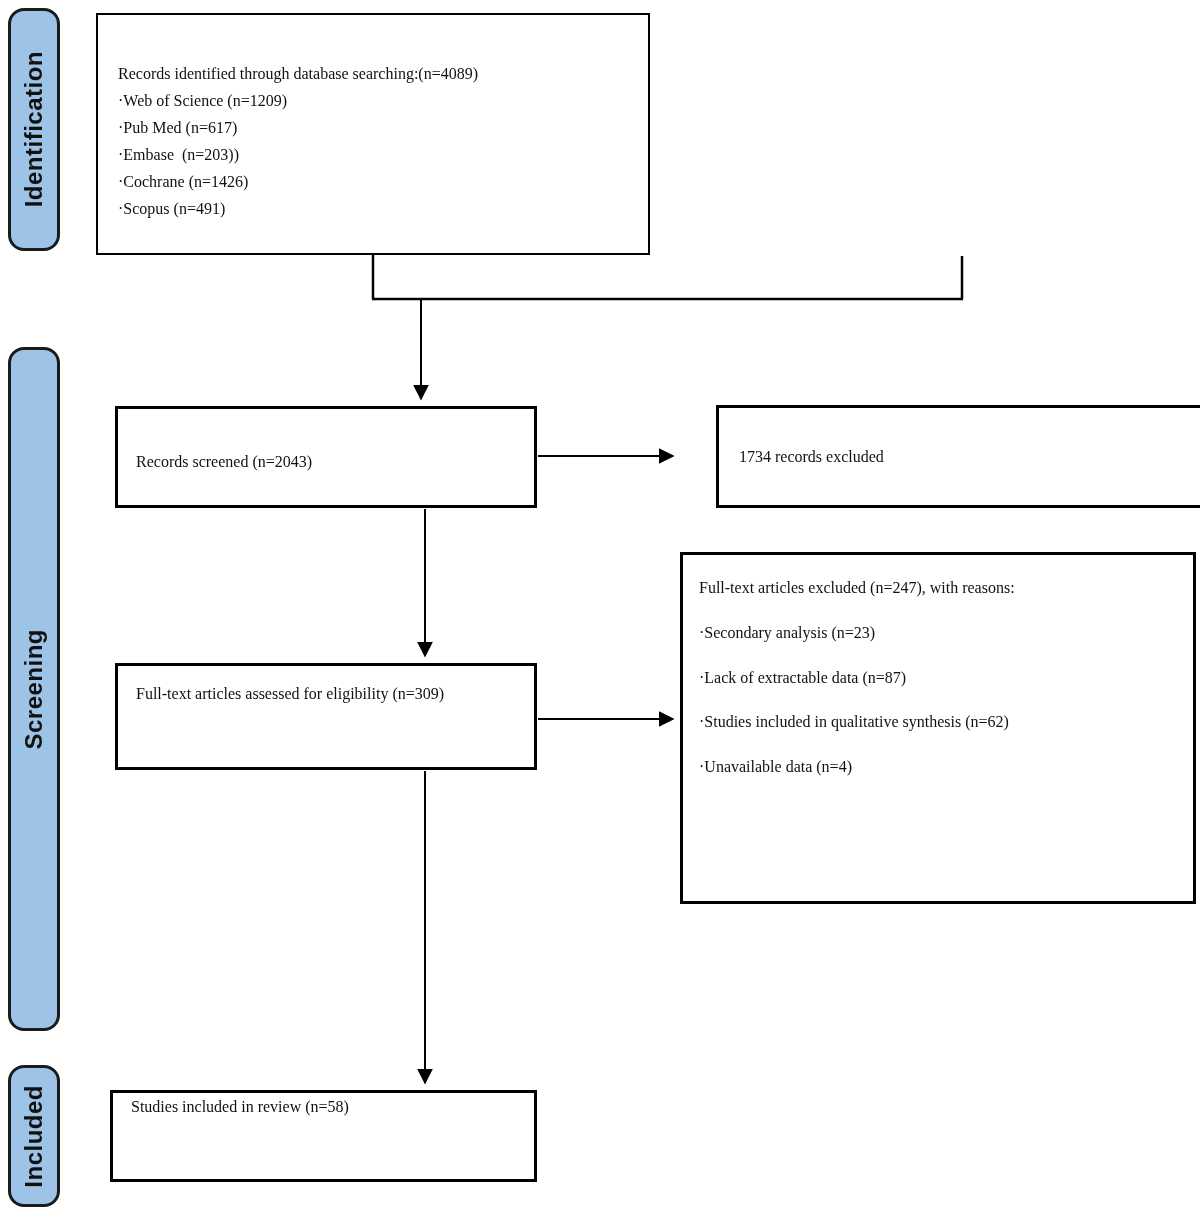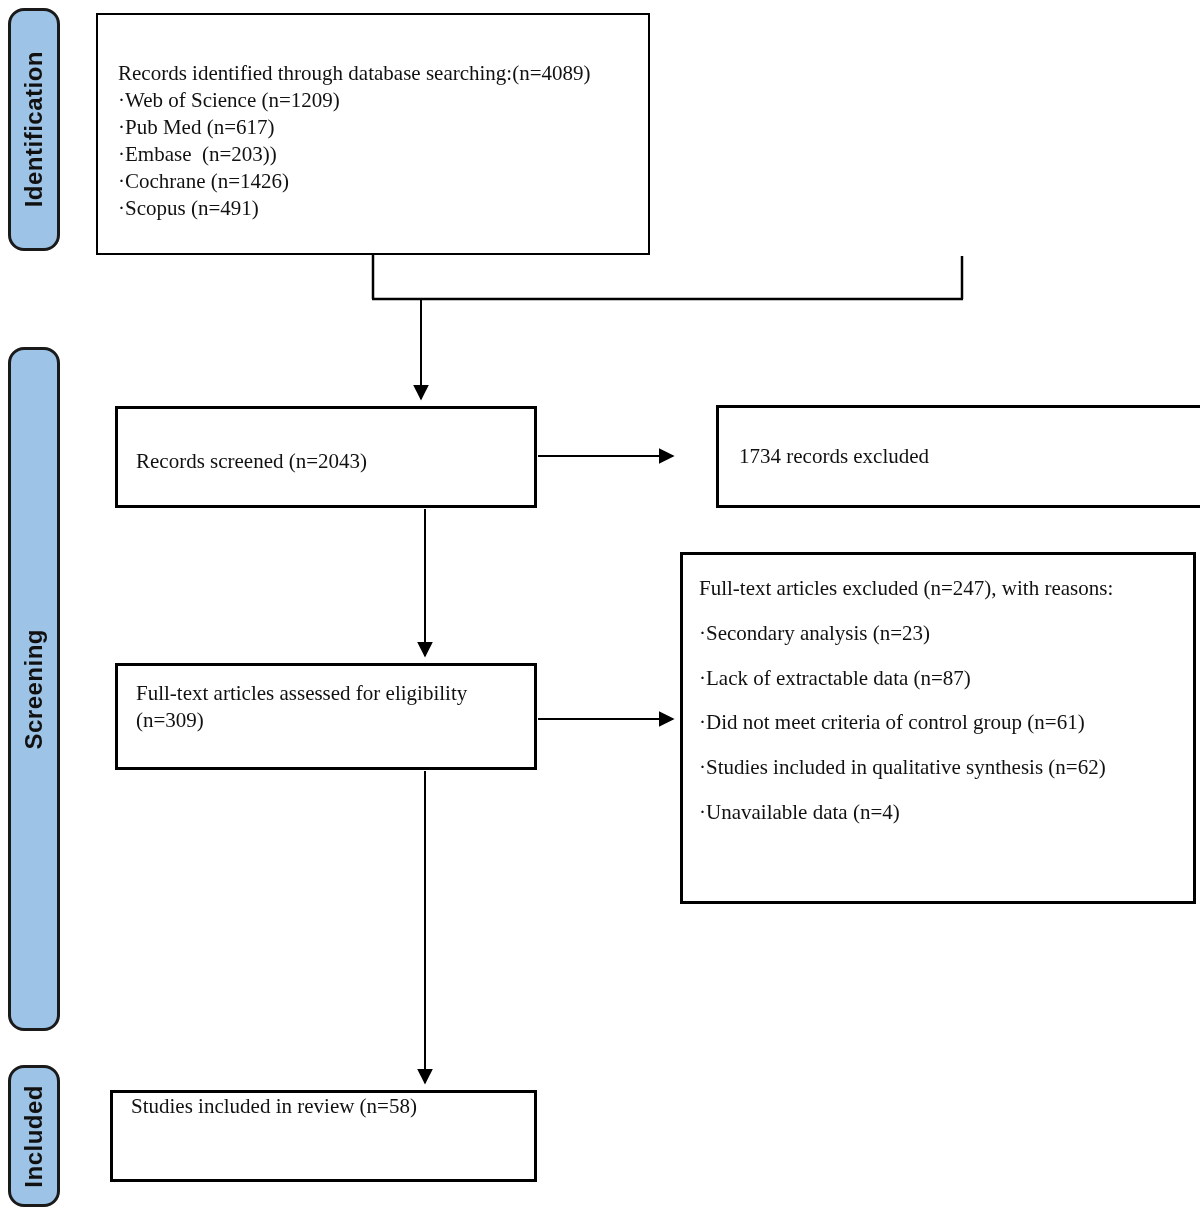--- a/index.html
+++ b/index.html
@@ -39,21 +39,21 @@
   }
   #stage-identification{top:8px;height:243px;}
   #stage-screening{top:347px;height:684px;}
   #stage-included{top:1065px;height:142px;}
   .box{
     position:absolute;
     background:#fff;
     border:3px solid var(--box-border);
     box-sizing:border-box;
     z-index:2;
-    font-size:21px;
+    font-size:16px;
     line-height:27px;
   }
   .box .line{white-space:pre-wrap;}
   #box-db{left:96px;top:13px;width:554px;height:242px;border-width:2px;padding:45px 18px 0 20px;}
   #box-other{left:731px;top:15px;width:462px;height:242px;border-width:2px;padding:54px 14px 0 16px;}
   #box-screened{left:115px;top:406px;width:422px;height:102px;display:flex;align-items:center;padding:8px 16px 0 18px;}
   #box-excluded1{left:680px;top:405px;width:516px;height:103px;display:flex;align-items:center;padding:0 16px 0 20px;margin-left:36px;}
   #box-eligibility{left:115px;top:663px;width:422px;height:107px;padding:14px 28px 16px 18px;}
   #box-excluded2{left:680px;top:552px;width:516px;height:352px;padding:11px 14px 0 16px;}
   #box-excluded2 .line{line-height:44.8px;}
@@ -115,21 +115,20 @@
   </div>
 
   <div class="box" id="box-eligibility">
     <div class="line">Full-text articles assessed for eligibility (n=309)</div>
   </div>
 
   <div class="box" id="box-excluded2">
     <div class="line">Full-text articles excluded (n=247), with reasons:</div>
     <div class="line">·Secondary analysis (n=23)</div>
     <div class="line">·Lack of extractable data (n=87)</div>
-    <div class="line">·Did not meet criteria of control group (n=61)</div>
     <div class="line">·Studies included in qualitative synthesis (n=62)</div>
     <div class="line">·Unavailable data (n=4)</div>
   </div>
 
   <div class="box" id="box-included">
     <div class="line">Studies included in review (n=58)</div>
   </div>
 
 </div>
 

